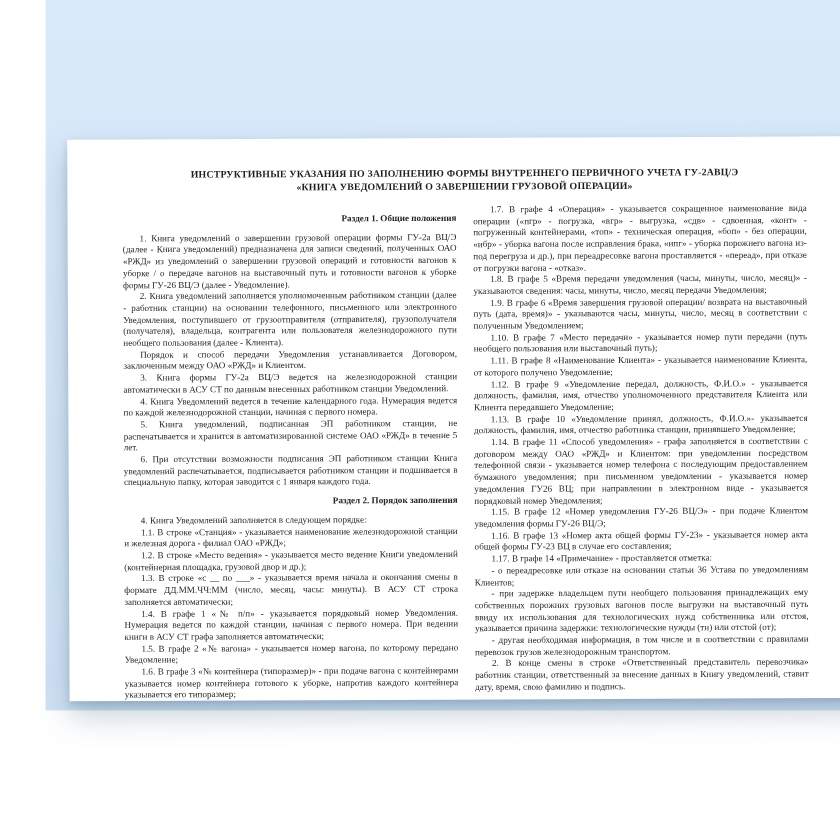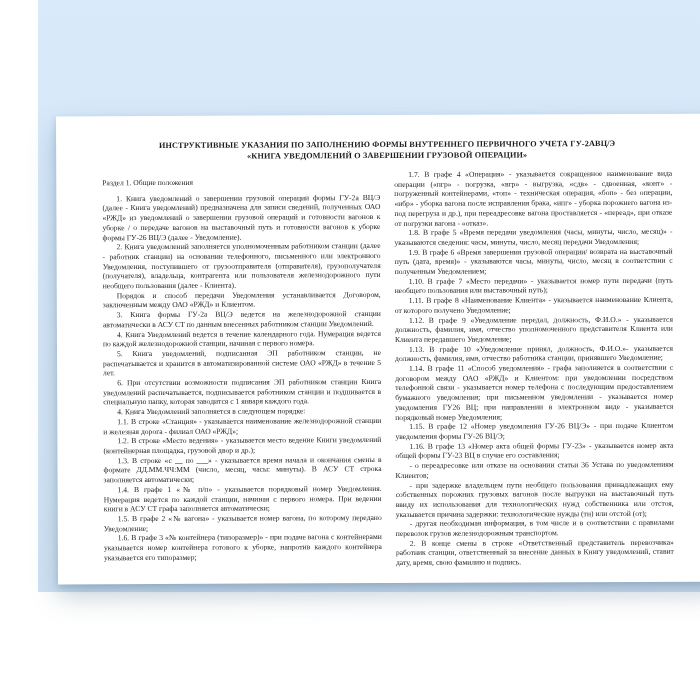--- a/index.html
+++ b/index.html
@@ -27,21 +27,21 @@
     font-size:8.2px; line-height:10.5px;
     letter-spacing:0.15px; color:#1e1e1e;
   }
   .columns { display:flex; gap:14px; margin-top:9px; }
   .col {
     flex:1 1 0; min-width:0;
     font-size:7.6px; line-height:9.7px;
     text-align:justify;
   }
   .section-heading {
-    text-align:left; font-weight:normal;
+    text-align:right; font-weight:bold;
     margin:6px 0 6px 0; text-indent:0;
   }
   .section-heading.first { margin-top:7px; }
   .para { margin:0; text-indent:14px; }
   .para-list { display:block; }
 </style>
 </head>
 <body>
 
 <div class="scene">
@@ -57,20 +57,21 @@
         <div class="section-heading first">Раздел 1. Общие положения</div>
         <div class="para-list">
             <p class="para">1. Книга уведомлений о завершении грузовой операции формы ГУ-2а ВЦ/Э (далее - Книга уведомлений) предназначена для записи сведений, полученных ОАО «РЖД» из уведомлений о завершении грузовой операций и готовности вагонов к уборке / о передаче вагонов на выставочный путь и готовности вагонов к уборке формы ГУ-26 ВЦ/Э (далее - Уведомление).</p>
             <p class="para">2. Книга уведомлений заполняется уполномоченным работником станции (далее - работник станции) на основании телефонного, письменного или электронного Уведомления, поступившего от грузоотправителя (отправителя), грузополучателя (получателя), владельца, контрагента или пользователя железнодорожного пути необщего пользования (далее - Клиента).</p>
             <p class="para">Порядок и способ передачи Уведомления устанавливается Договором, заключенным между ОАО «РЖД» и Клиентом.</p>
             <p class="para">3. Книга формы ГУ-2а ВЦ/Э ведется на железнодорожной станции автоматически в АСУ СТ по данным внесенных работником станции Уведомлений.</p>
             <p class="para">4. Книга Уведомлений ведется в течение календарного года. Нумерация ведется по каждой железнодорожной станции, начиная с первого номера.</p>
             <p class="para">5. Книга уведомлений, подписанная ЭП работником станции, не распечатывается и хранится в автоматизированной системе ОАО «РЖД» в течение 5 лет.</p>
             <p class="para">6. При отсутствии возможности подписания ЭП работником станции Книга уведомлений распечатывается, подписывается работником станции и подшивается в специальную папку, которая заводится с 1 января каждого года.</p>
           </div>
+        <div class="section-heading">Раздел 2. Порядок заполнения</div>
         <div class="para-list">
             <p class="para">4. Книга Уведомлений заполняется в следующем порядке:</p>
             <p class="para">1.1. В строке «Станция» - указывается наименование железнодорожной станции и железная дорога - филиал ОАО «РЖД»;</p>
             <p class="para">1.2. В строке «Место ведения» - указывается место ведение Книги уведомлений (контейнерная площадка, грузовой двор и др.);</p>
             <p class="para">1.3. В строке «с __ по ___» - указывается время начала и окончания смены в формате ДД.ММ.ЧЧ:ММ (число, месяц, часы: минуты). В АСУ СТ строка заполняется автоматически;</p>
             <p class="para">1.4. В графе 1 «№ п/п» - указывается порядковый номер Уведомления. Нумерация ведется по каждой станции, начиная с первого номера. При ведении книги в АСУ СТ графа заполняется автоматически;</p>
             <p class="para">1.5. В графе 2 «№ вагона» - указывается номер вагона, по которому передано Уведомление;</p>
             <p class="para">1.6. В графе 3 «№ контейнера (типоразмер)» - при подаче вагона с контейнерами указывается номер контейнера готового к уборке, напротив каждого контейнера указывается его типоразмер;</p>
           </div>
       </div>
@@ -80,20 +81,21 @@
             <p class="para">1.7. В графе 4 «Операция» - указывается сокращенное наименование вида операции («пгр» - погрузка, «вгр» - выгрузка, «сдв» - сдвоенная, «конт» - погруженный контейнерами, «топ» - техническая операция, «боп» - без операции, «ибр» - уборка вагона после исправления брака, «ипг» - уборка порожнего вагона из-под перегруза и др.), при переадресовке вагона проставляется - «переад», при отказе от погрузки вагона - «отказ».</p>
             <p class="para">1.8. В графе 5 «Время передачи уведомления (часы, минуты, число, месяц)» - указываются сведения: часы, минуты, число, месяц передачи Уведомления;</p>
             <p class="para">1.9. В графе 6 «Время завершения грузовой операции/ возврата на выставочный путь (дата, время)» - указываются часы, минуты, число, месяц в соответствии с полученным Уведомлением;</p>
             <p class="para">1.10. В графе 7 «Место передачи» - указывается номер пути передачи (путь необщего пользования или выставочный путь);</p>
             <p class="para">1.11. В графе 8 «Наименование Клиента» - указывается наименование Клиента, от которого получено Уведомление;</p>
             <p class="para">1.12. В графе 9 «Уведомление передал, должность, Ф.И.О.» - указывается должность, фамилия, имя, отчество уполномоченного представителя Клиента или Клиента передавшего Уведомление;</p>
             <p class="para">1.13. В графе 10 «Уведомление принял, должность, Ф.И.О.»- указывается должность, фамилия, имя, отчество работника станции, принявшего Уведомление;</p>
             <p class="para">1.14. В графе 11 «Способ уведомления» - графа заполняется в соответствии с договором между ОАО «РЖД» и Клиентом: при уведомлении посредством телефонной связи - указывается номер телефона с последующим предоставлением бумажного уведомления; при письменном уведомлении - указывается номер уведомления ГУ26 ВЦ; при направлении в электронном виде - указывается порядковый номер Уведомления;</p>
             <p class="para">1.15. В графе 12 «Номер уведомления ГУ-26 ВЦ/Э» - при подаче Клиентом уведомления формы ГУ-26 ВЦ/Э;</p>
             <p class="para">1.16. В графе 13 «Номер акта общей формы ГУ-23» - указывается номер акта общей формы ГУ-23 ВЦ в случае его составления;</p>
+            <p class="para">1.17. В графе 14 «Примечание» - проставляется отметка:</p>
             <p class="para">- о переадресовке или отказе на основании статьи 36 Устава по уведомлениям Клиентов;</p>
             <p class="para">- при задержке владельцем пути необщего пользования принадлежащих ему собственных порожних грузовых вагонов после выгрузки на выставочный путь ввиду их использования для технологических нужд собственника или отстоя, указывается причина задержки: технологические нужды (тн) или отстой (от);</p>
             <p class="para">- другая необходимая информация, в том числе и в соответствии с правилами перевозок грузов железнодорожным транспортом.</p>
             <p class="para">2. В конце смены в строке «Ответственный представитель перевозчика» работник станции, ответственный за внесение данных в Книгу уведомлений, ставит дату, время, свою фамилию и подпись.</p>
           </div>
       </div>
     </div>
 
   </div>
 </div>

